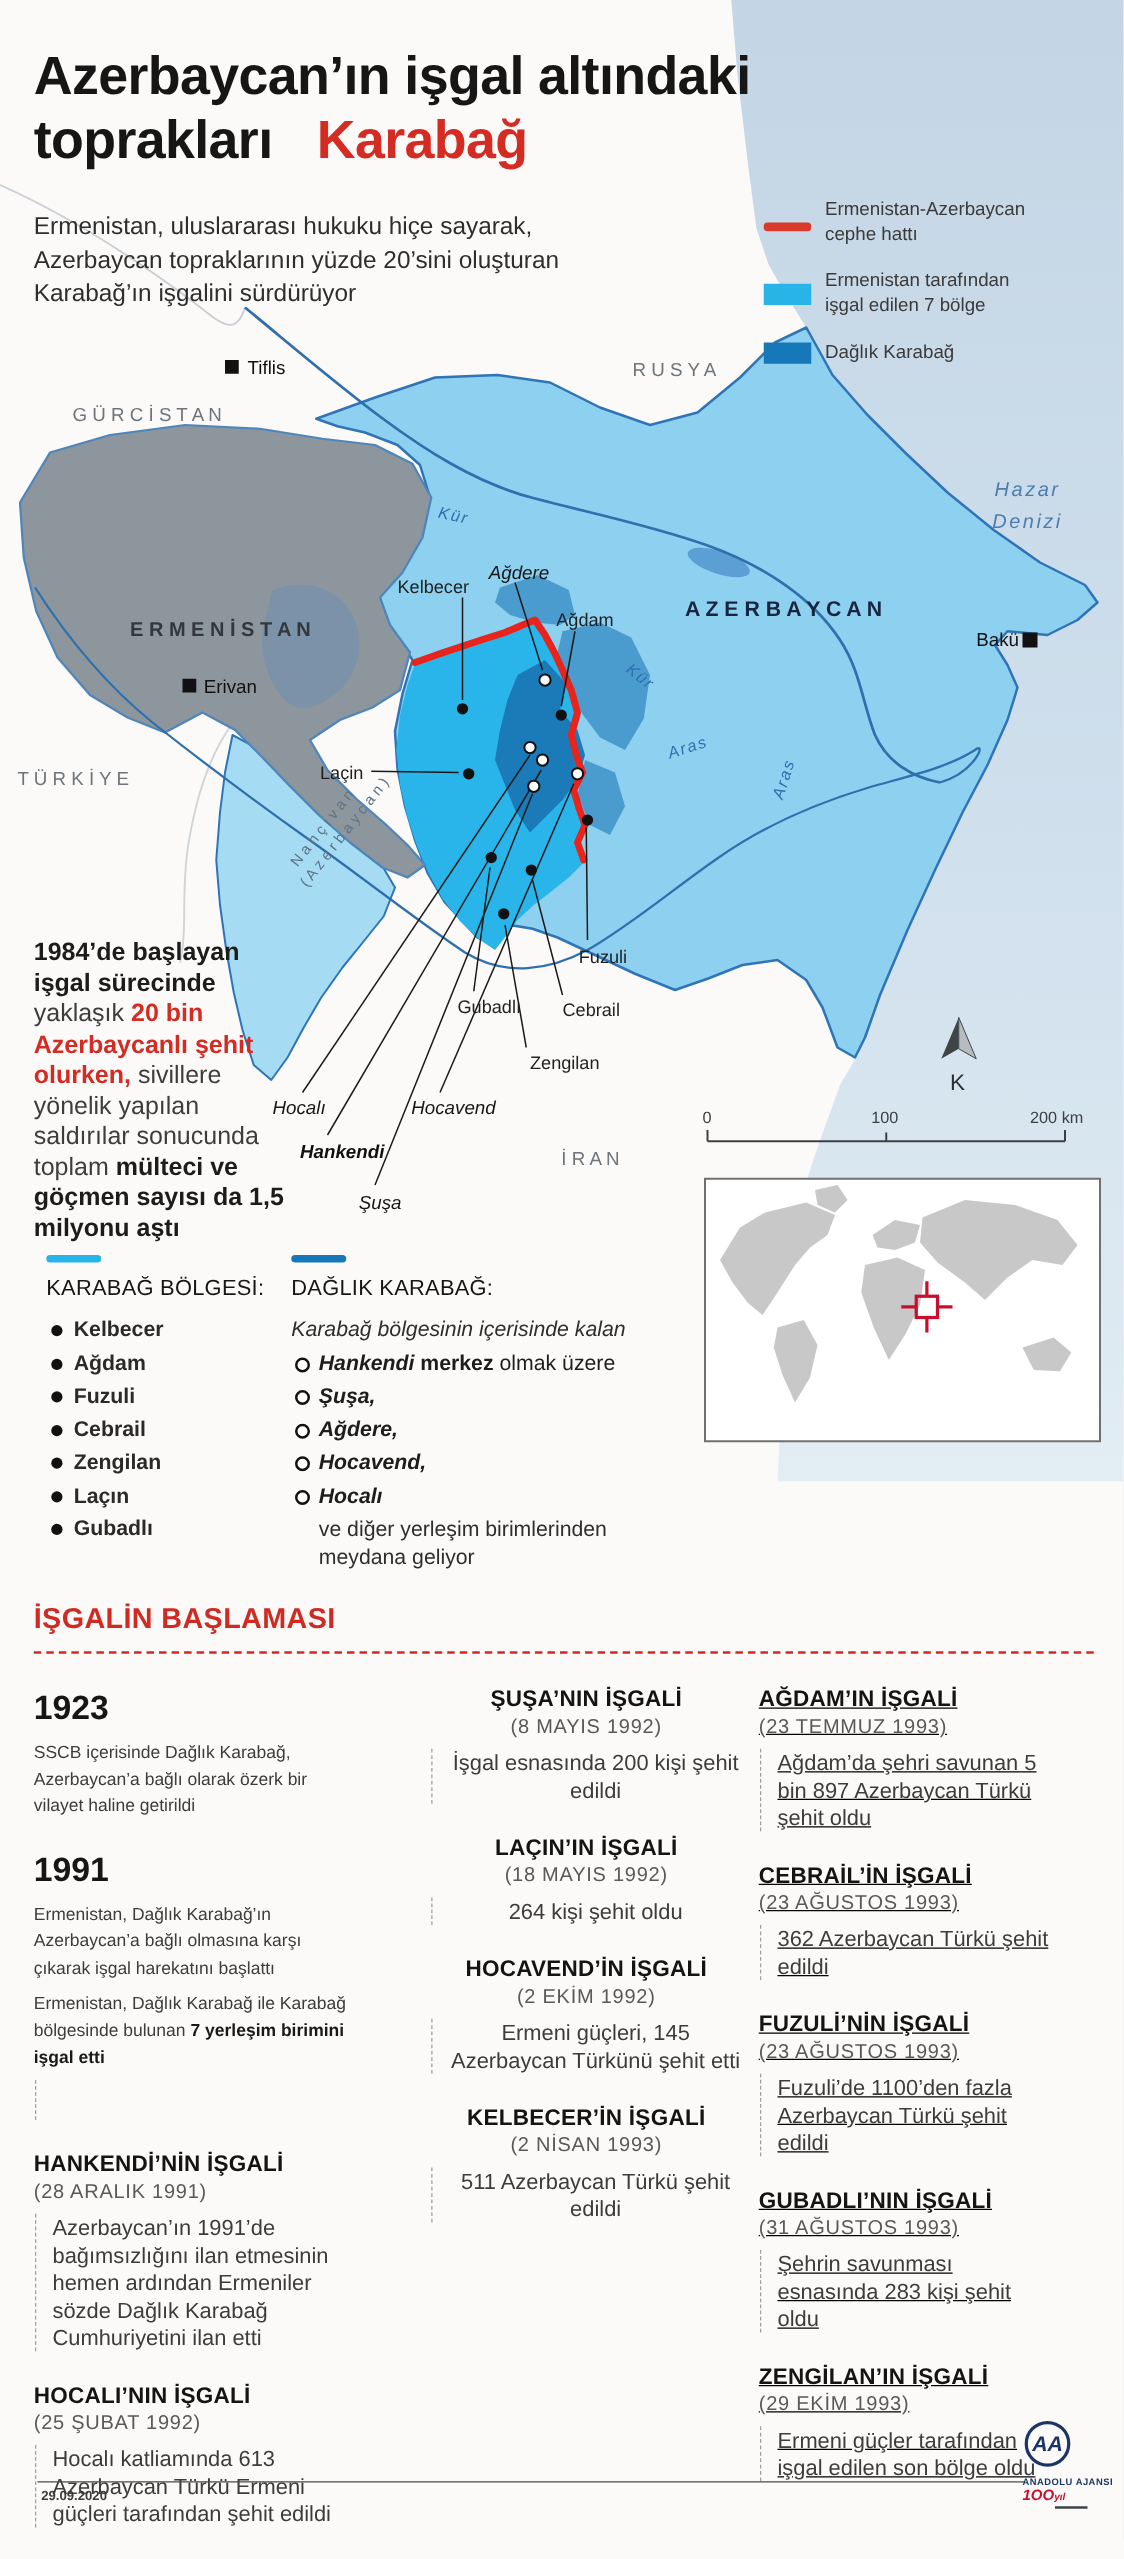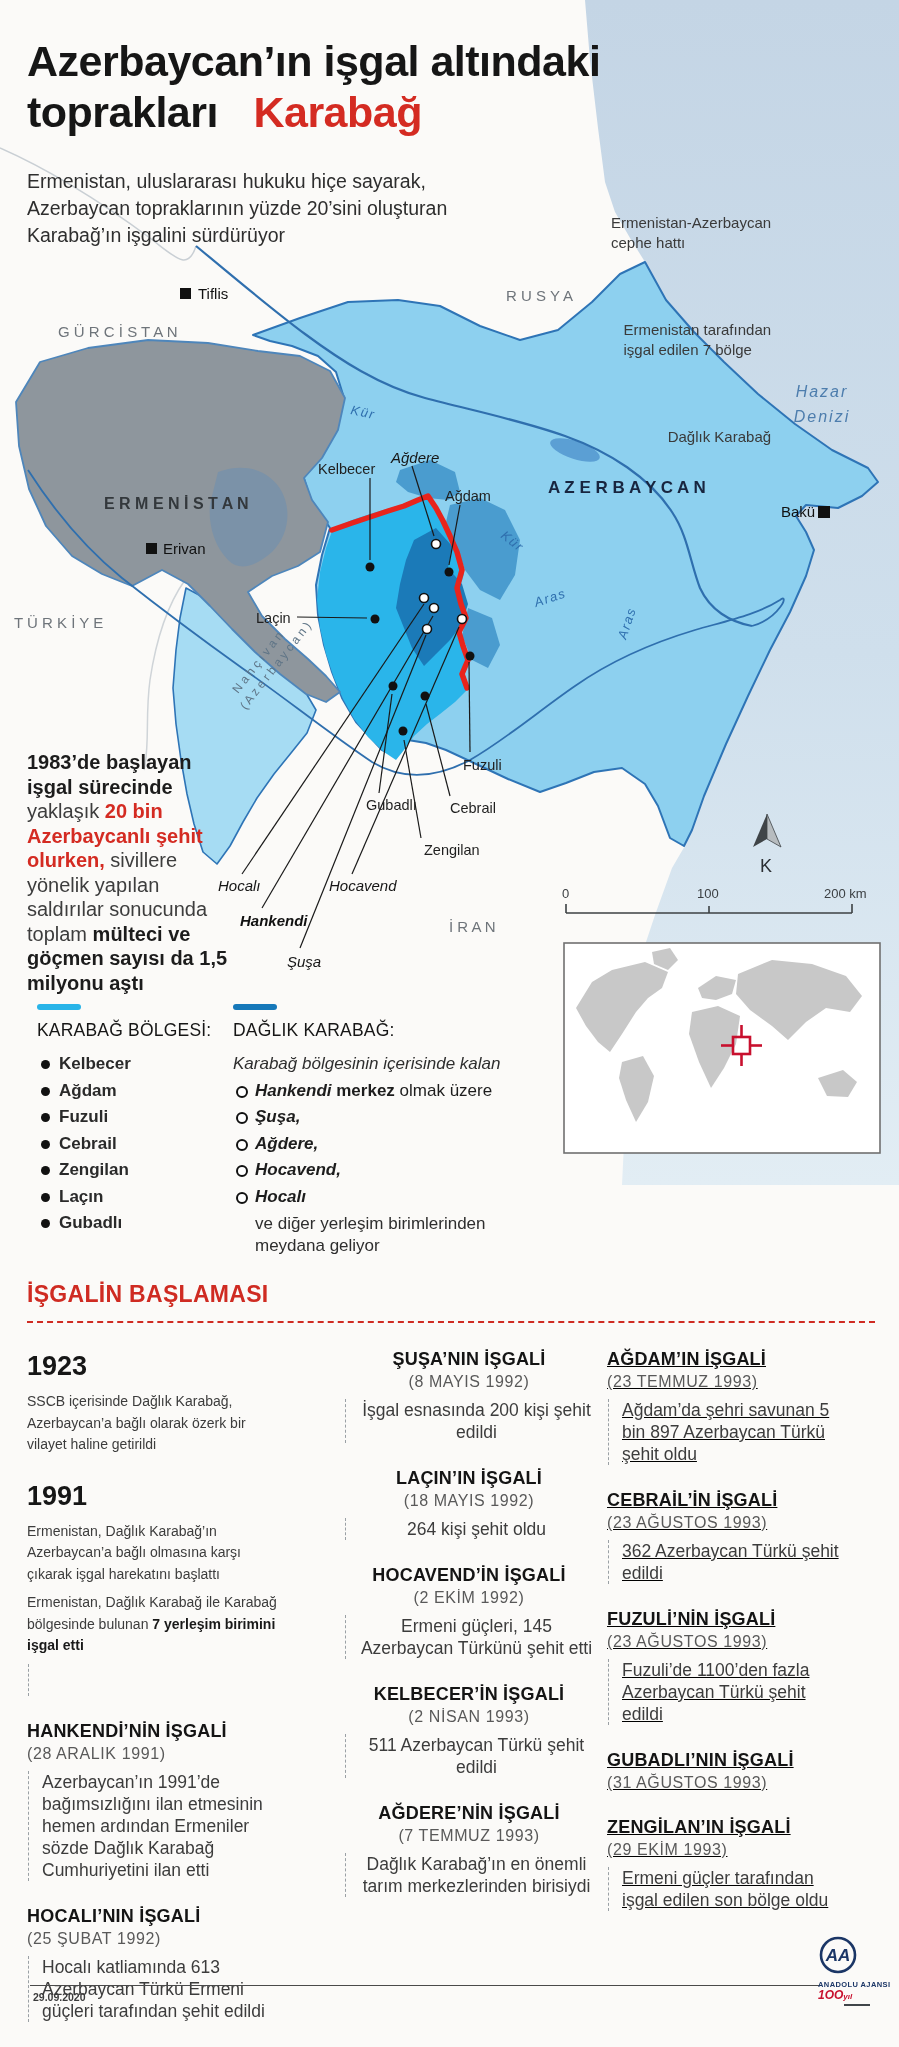--- a/index.html
+++ b/index.html
@@ -8,21 +8,21 @@
   .map-svg{position:absolute;left:0;top:0;}
   svg{font-family:"Liberation Sans",sans-serif;}
 
   
   .title{position:absolute;left:27px;top:36px;font-size:43px;line-height:51px;font-weight:bold;color:#161616;letter-spacing:-0.5px;}
   .title .red{color:#d42b22;margin-left:24px;}
   .subtitle{position:absolute;left:27px;top:168px;width:430px;font-size:19.5px;line-height:27px;color:#2e2e2e;}
 
   
   .legend{position:absolute;left:611px;top:158px;display:flex;flex-direction:column;gap:17px;}
-  .legend-item{display:flex;align-items:flex-end;gap:11px;flex-direction:column;}
+  .legend-item{display:flex;align-items:center;gap:11px;}
   .sw{flex:0 0 38px;}
   .sw-line{height:7px;border-radius:3px;background:#d93a2b;margin-top:6px;}
   .sw-box1{height:17px;background:#29b4e8;margin-top:1px;}
   .sw-box2{height:17px;background:#1678b9;margin-top:1px;}
   .legend-label{font-size:15px;line-height:20px;color:#3a3a3a;}
 
   
   .highlight{position:absolute;left:27px;top:750px;width:202px;font-size:20px;line-height:24.5px;color:#3d3d3d;}
   .highlight .b{font-weight:bold;color:#1c1c1c;}
   .highlight .r{font-weight:bold;color:#d42b22;}
@@ -257,21 +257,21 @@
     </div>
     <div class="legend-item">
       <div class="sw sw-box2"></div>
       <div class="legend-label">
         <div>Dağlık Karabağ</div>
       </div>
     </div>
   </div>
 
   <div class="highlight">
-    <span class="b">1983’de başlayan işgal sürecinde</span><span> yaklaşık </span><span class="r">20 bin Azerbaycanlı şehit olurken,</span><span> sivillere yönelik yapılan saldırılar sonucunda toplam </span><span class="b">mülteci ve göçmen sayısı da 1,5 milyonu aştı</span>
+    <span class="b">1984’de başlayan işgal sürecinde</span><span> yaklaşık </span><span class="r">20 bin Azerbaycanlı şehit olurken,</span><span> sivillere yönelik yapılan saldırılar sonucunda toplam </span><span class="b">mülteci ve göçmen sayısı da 1,5 milyonu aştı</span>
   </div>
 
   <div class="list-block kb-list">
     <div class="list-bar kb-bar"></div>
     <div class="list-heading">KARABAĞ BÖLGESİ:</div>
     <ul class="kb-items">
       <li>Kelbecer</li>
       <li>Ağdam</li>
       <li>Fuzuli</li>
       <li>Cebrail</li>
@@ -334,25 +334,20 @@
         <div class="event">
           <div class="etitle">HOCAVEND’İN İŞGALİ</div>
           <div class="edate">(2 EKİM 1992)</div>
           <div class="ebody">Ermeni güçleri, 145 Azerbaycan Türkünü şehit etti</div>
         </div>
         <div class="event">
           <div class="etitle">KELBECER’İN İŞGALİ</div>
           <div class="edate">(2 NİSAN 1993)</div>
           <div class="ebody">511 Azerbaycan Türkü şehit edildi</div>
         </div>
-        <div class="event">
-          <div class="etitle">AĞDERE’NİN İŞGALİ</div>
-          <div class="edate">(7 TEMMUZ 1993)</div>
-          <div class="ebody">Dağlık Karabağ’ın en önemli tarım merkezlerinden birisiydi</div>
-        </div>
       </div>
 
       <div class="tl-col tl-col3">
         <div class="event first">
           <div class="etitle">AĞDAM’IN İŞGALİ</div>
           <div class="edate">(23 TEMMUZ 1993)</div>
           <div class="ebody">Ağdam’da şehri savunan 5 bin 897 Azerbaycan Türkü şehit oldu</div>
         </div>
         <div class="event">
           <div class="etitle">CEBRAİL’İN İŞGALİ</div>
@@ -360,20 +355,21 @@
           <div class="ebody">362 Azerbaycan Türkü şehit edildi</div>
         </div>
         <div class="event">
           <div class="etitle">FUZULİ’NİN İŞGALİ</div>
           <div class="edate">(23 AĞUSTOS 1993)</div>
           <div class="ebody">Fuzuli’de 1100’den fazla Azerbaycan Türkü şehit edildi</div>
         </div>
         <div class="event">
           <div class="etitle">GUBADLI’NIN İŞGALİ</div>
           <div class="edate">(31 AĞUSTOS 1993)</div>
+          <div class="ebody">Şehrin savunması esnasında 283 kişi şehit oldu</div>
         </div>
         <div class="event">
           <div class="etitle">ZENGİLAN’IN İŞGALİ</div>
           <div class="edate">(29 EKİM 1993)</div>
           <div class="ebody">Ermeni güçler tarafından işgal edilen son bölge oldu</div>
         </div>
       </div>
 
     </div>
   </div>

